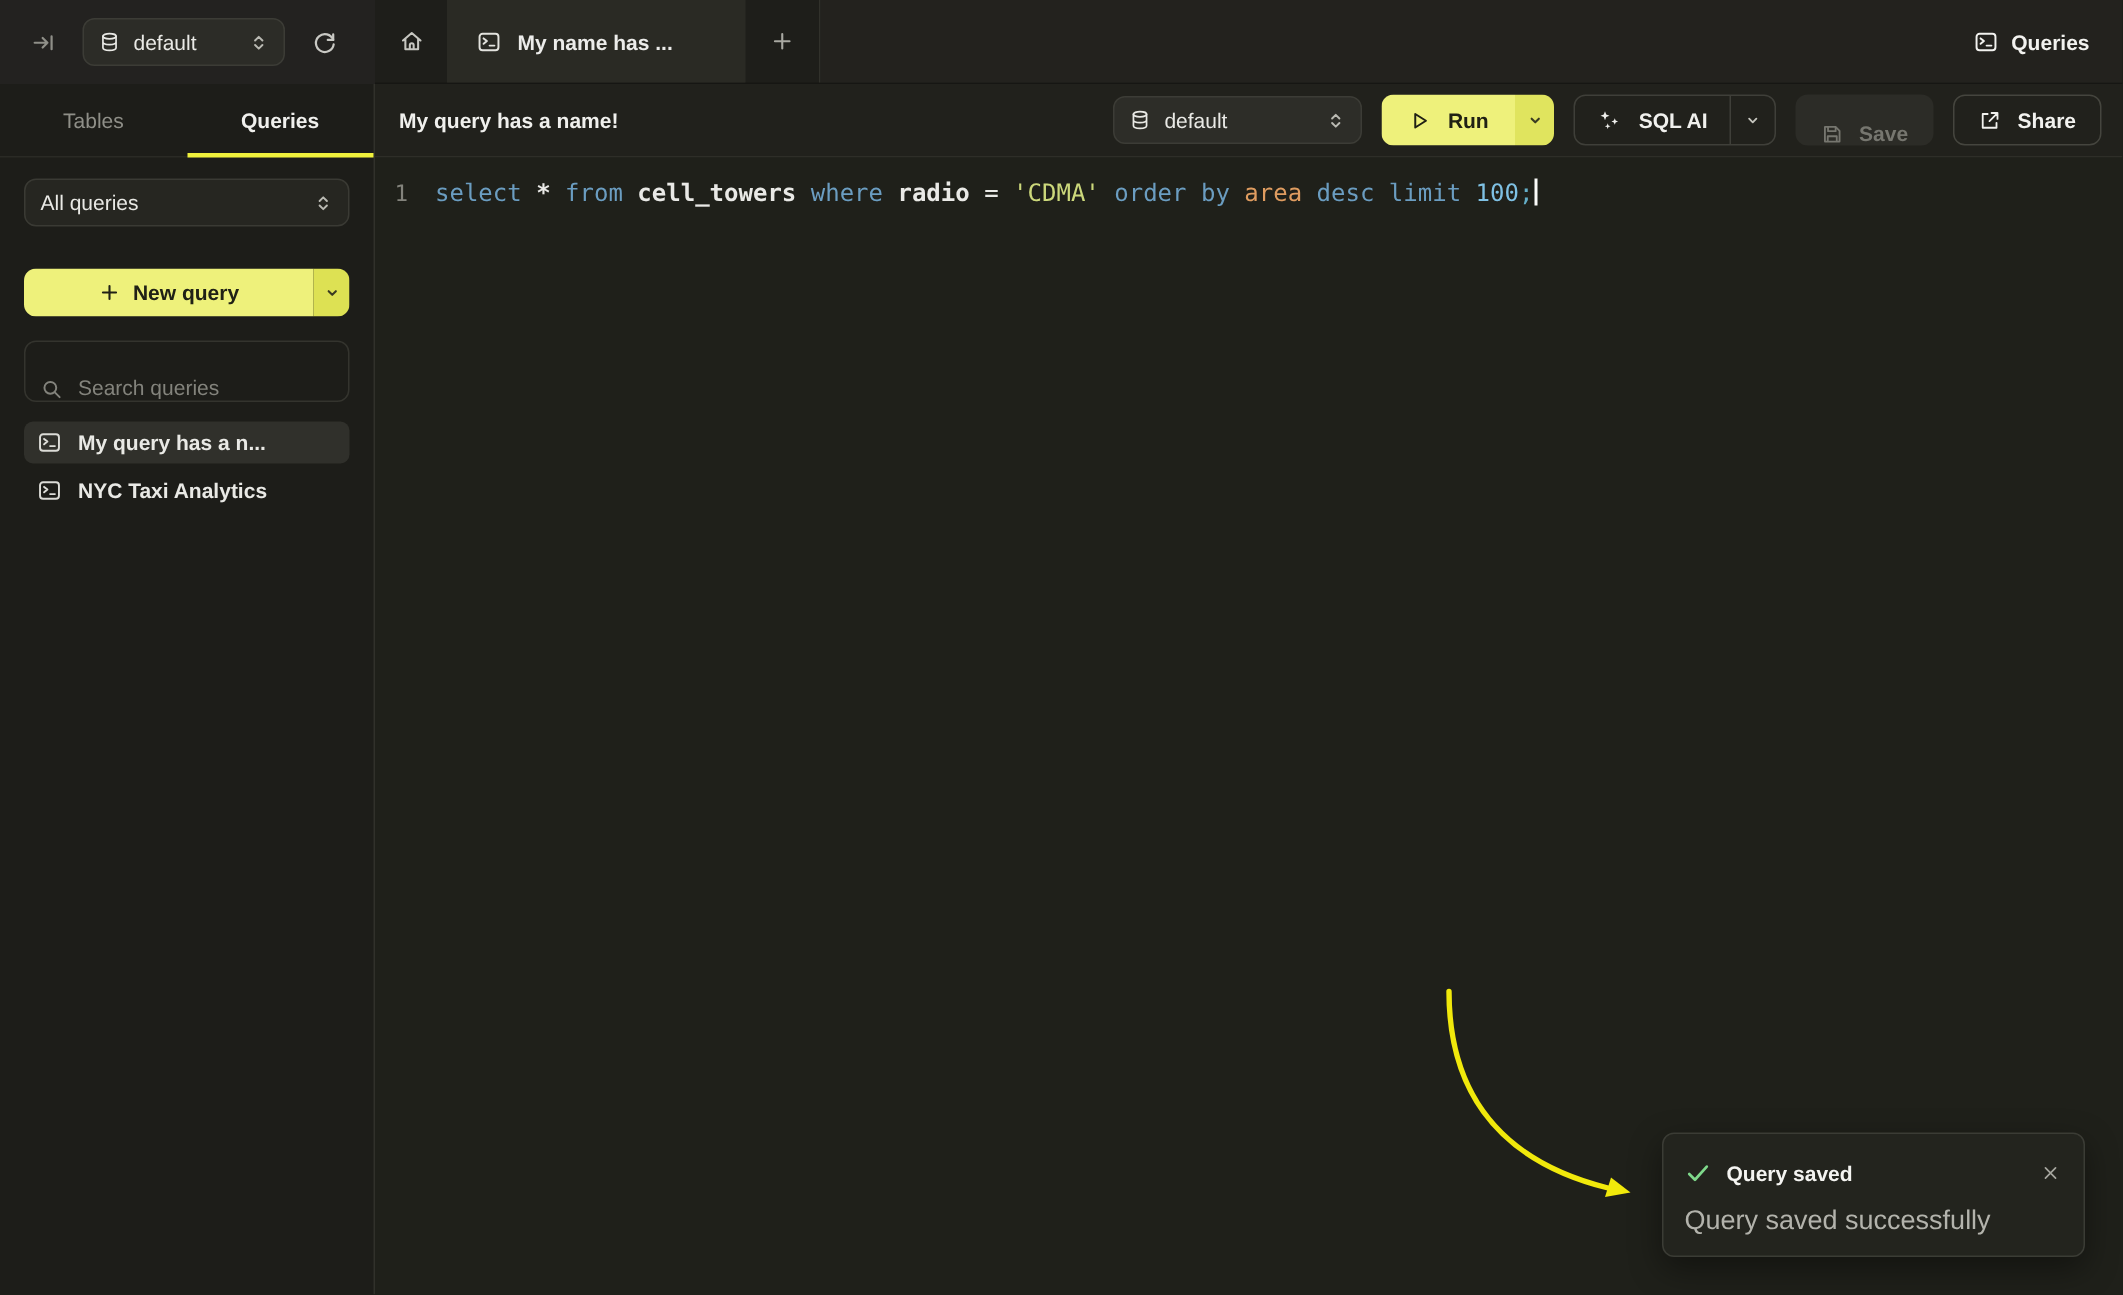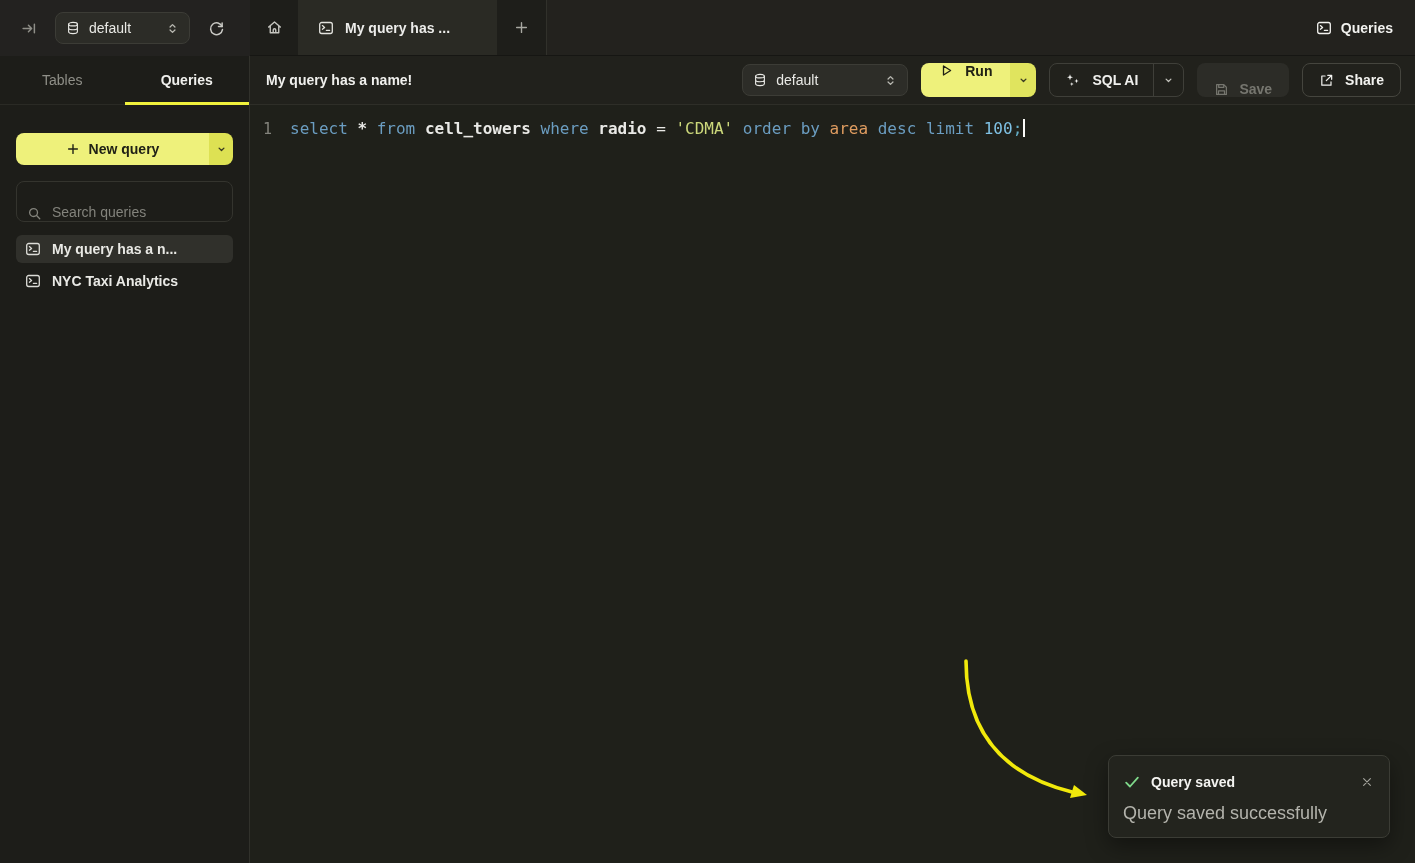--- a/index.html
+++ b/index.html
@@ -95,21 +95,21 @@
     position:absolute; left:250px; top:56px; right:0; height:49px;
     background:#21211c; border-bottom:1px solid #2e2e28;
     display:flex; align-items:center; padding:0 14px 0 16px;
   }
   .header-title { font-weight:600; color:#f0f0ed; flex:1; cursor:text; }
   .header-controls { display:flex; align-items:center; gap:13px; }
   .toolbar-select { width:166px; background:#2d2d28; }
   .run-btn { height:34px; border-radius:8px; overflow:hidden; display:flex; cursor:pointer; }
   .run-main {
     background:#eef17b; color:#202114; font-weight:600;
-    display:flex; gap:11px; padding:0 18px;
+    display:flex; align-items:center; gap:11px; padding:0 18px;
   }
   .run-chevron { width:26px; background:#e0e45e; color:#3a3b22; display:flex; align-items:center; justify-content:center; }
   .sqlai-btn { height:34px; border:1px solid #3f3f39; border-radius:8px; display:flex; align-items:stretch; cursor:pointer; }
   .sqlai-main { display:flex; align-items:center; gap:11px; padding:0 15px; color:#f0f0ed; font-weight:600; }
   .sqlai-chevron { width:30px; border-left:1px solid #3f3f39; color:#c4c4bd; display:flex; align-items:center; justify-content:center; }
   .save-btn {
     height:34px; background:#2c2c27; border-radius:8px; display:flex; align-items:flex-end;
     gap:10px; padding:0 17px; color:#76766f; font-weight:700; cursor:default;
   }
   .share-btn {
@@ -189,21 +189,21 @@
         <path d="M2.5 7.5 8 2.8l5.5 4.7M4 6.5V13h8V6.5M6.8 13v-2.6a1.2 1.2 0 0 1 2.4 0V13"></path>
       </svg>
   </div>
   <div class="tab">
     <span class="tab-icon">
       <svg width="16" height="16" viewBox="0 0 16 16" fill="none" stroke="currentColor" stroke-width="1.3" stroke-linecap="round" stroke-linejoin="round">
           <rect x="1.7" y="2.5" width="12.6" height="11" rx="2"></rect>
           <path d="M4.4 5.6 6.6 7.4 4.4 9.2M8.4 10.4h3.2"></path>
         </svg>
     </span>
-    <span>My query has ...</span>
+    <span>My name has ...</span>
   </div>
   <div class="icon-btn newtab-btn">
     <svg width="15" height="15" viewBox="0 0 16 16" fill="none" stroke="currentColor" stroke-width="1.5" stroke-linecap="round">
         <path d="M8 2.8v10.4M2.8 8h10.4"></path>
       </svg>
   </div>
   <div class="strip-rest">
     <div class="queries-btn">
       <span>
         <svg width="16" height="16" viewBox="0 0 16 16" fill="none" stroke="currentColor" stroke-width="1.3" stroke-linecap="round" stroke-linejoin="round">
@@ -219,20 +219,28 @@
 <div class="sidebar">
   <div class="sidebar-tabs">
     <div class="side-tab">
       <span>Tables</span>
     </div>
     <div class="side-tab active">
       <span>Queries</span>
     </div>
   </div>
 
+  <div class="select filter-select">
+    <span>All queries</span>
+    <span class="chevrons">
+      <svg width="13" height="13" viewBox="0 0 16 16" fill="none" stroke="currentColor" stroke-width="1.6" stroke-linecap="round" stroke-linejoin="round">
+          <path d="M5 6.2 8 3.2l3 3M5 9.8l3 3 3-3"></path>
+        </svg>
+    </span>
+  </div>
 
   <div class="new-query-btn">
     <div class="nq-main">
       <svg width="14" height="14" viewBox="0 0 16 16" fill="none" stroke="currentColor" stroke-width="1.6" stroke-linecap="round">
           <path d="M8 3v10M3 8h10"></path>
         </svg>
       <span>New query</span>
     </div>
     <div class="nq-chevron">
       <svg width="11" height="11" viewBox="0 0 16 16" fill="none" stroke="currentColor" stroke-width="2" stroke-linecap="round" stroke-linejoin="round">

